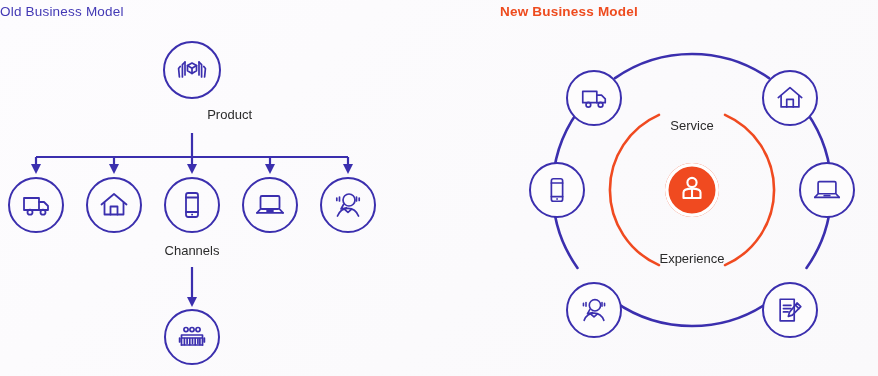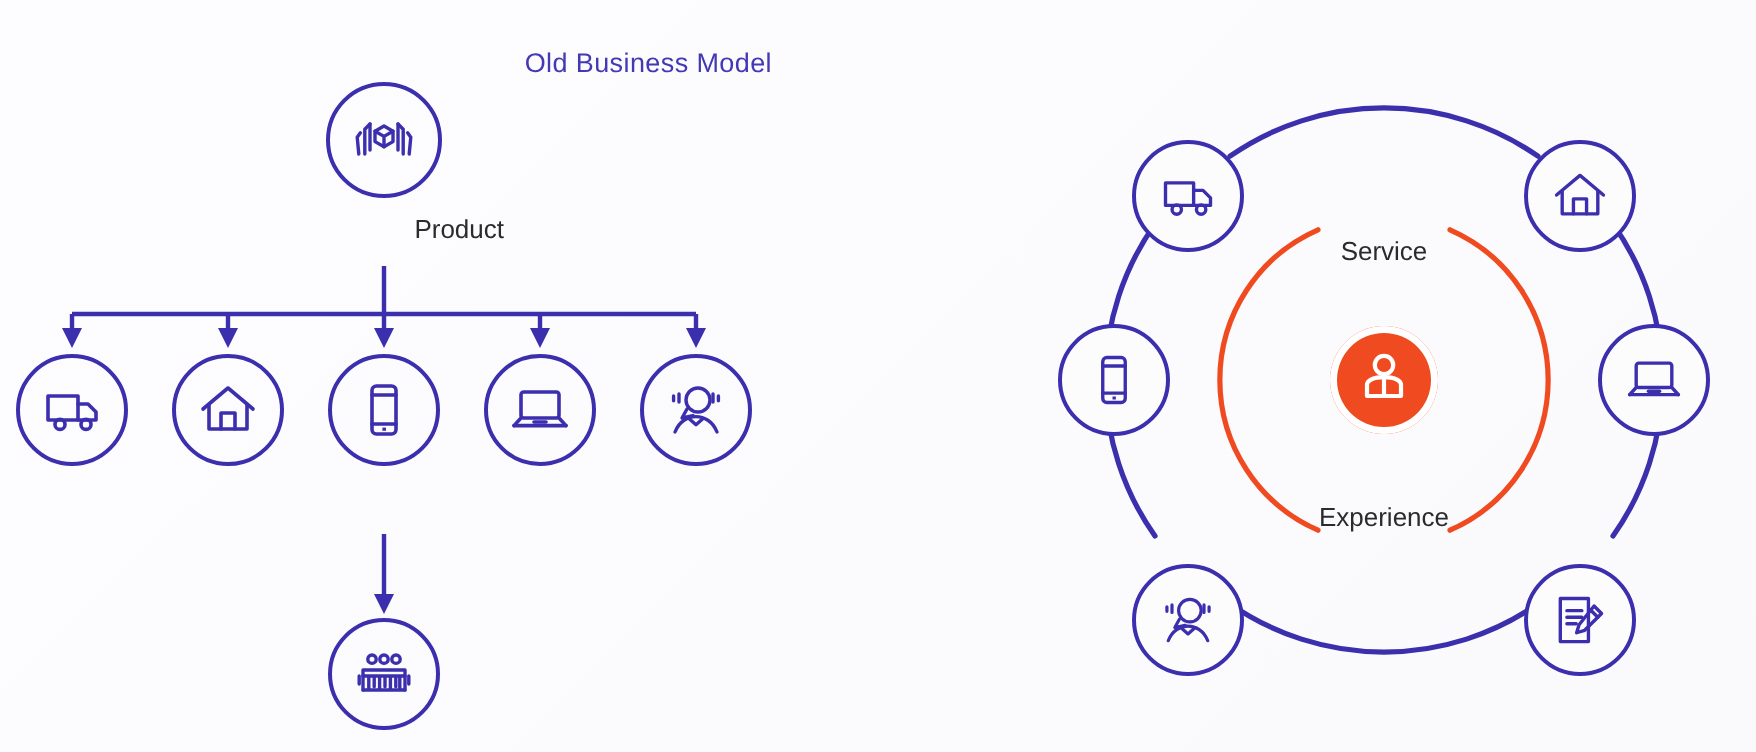--- a/index.html
+++ b/index.html
@@ -10,22 +10,21 @@
     overflow:hidden;
   }
   .canvas{position:relative;width:878px;height:376px;background:linear-gradient(135deg,#fdfcfe 0%,#fbfafc 60%,#faf9fb 100%);}
 
   
   .title{
     position:absolute;
     font-size:13.5px;
     letter-spacing:.2px;
     white-space:nowrap;
-    text-align:right;
-    margin-top:20px;
+    text-align:left;
   }
   #title-old{left:0;width:386px;top:4px;color:#4339b5;font-weight:400;}
   #title-new{left:500px;width:378px;top:4px;color:#ee4b1e;font-weight:700;}
 
   
   .plabel{
     position:absolute;
     font-size:13px;
     color:#2b2b2b;
     white-space:nowrap;
@@ -56,20 +55,21 @@
     display:flex;align-items:center;justify-content:center;
     box-shadow:0 0 0 3.5px #fff inset, 0 0 0 0 rgba(0,0,0,0);
   }
 </style>
 </head>
 <body>
 
 <div class="canvas">
 
   <div class="title" id="title-old">Old Business Model</div>
+  <div class="title" id="title-new">New Business Model</div>
 
   <div class="layer">
     <svg width="878" height="376" viewBox="0 0 878 376" xmlns="http://www.w3.org/2000/svg">
       <g stroke="#3b2fae" stroke-width="2.2" fill="none" stroke-linecap="butt">
 
         <path d="M192,133 L192,157"></path>
 
         <path d="M36,157 L348,157"></path>
 
         <path d="M36,157 L36,167"></path>
@@ -167,20 +167,21 @@
           <path d="M12.5,16.5 L10,21 L15.5,19.8"></path>
           <path d="M8.5,9 L8.5,13 M5.8,10 L5.8,12.4"></path>
           <path d="M25.5,9 L25.5,13 M28.2,10 L28.2,12.4"></path>
           <path d="M6.5,28 C8.6,22.6 13,20.3 17,20.3 C21,20.3 25.4,22.6 27.5,28"></path>
           <path d="M13.6,21.4 L17,24.4 L20.4,21.4"></path>
         </g>
       </svg>
     </span>
   </div>
 
+  <div class="plabel" style="left:132px;top:243px;width:120px;">Channels</div>
 
   <div class="node ring" style="left:164px;top:309px;width:56px;height:56px;">
     <span>
       <svg width="32" height="32" viewBox="0 0 32 32" xmlns="http://www.w3.org/2000/svg">
         <g stroke="#3b2fae" stroke-width="1.7" fill="none" stroke-linejoin="round" stroke-linecap="round">
           <circle cx="10" cy="8.6" r="2.1"></circle>
           <circle cx="16" cy="8.6" r="2.1"></circle>
           <circle cx="22" cy="8.6" r="2.1"></circle>
           <path d="M5.5,14 L26.5,14 L26.5,17 L5.5,17 Z"></path>
           <path d="M5.5,17 L5.5,24 M26.5,17 L26.5,24 M3.6,17 L3.6,21 M28.4,17 L28.4,21"></path>

